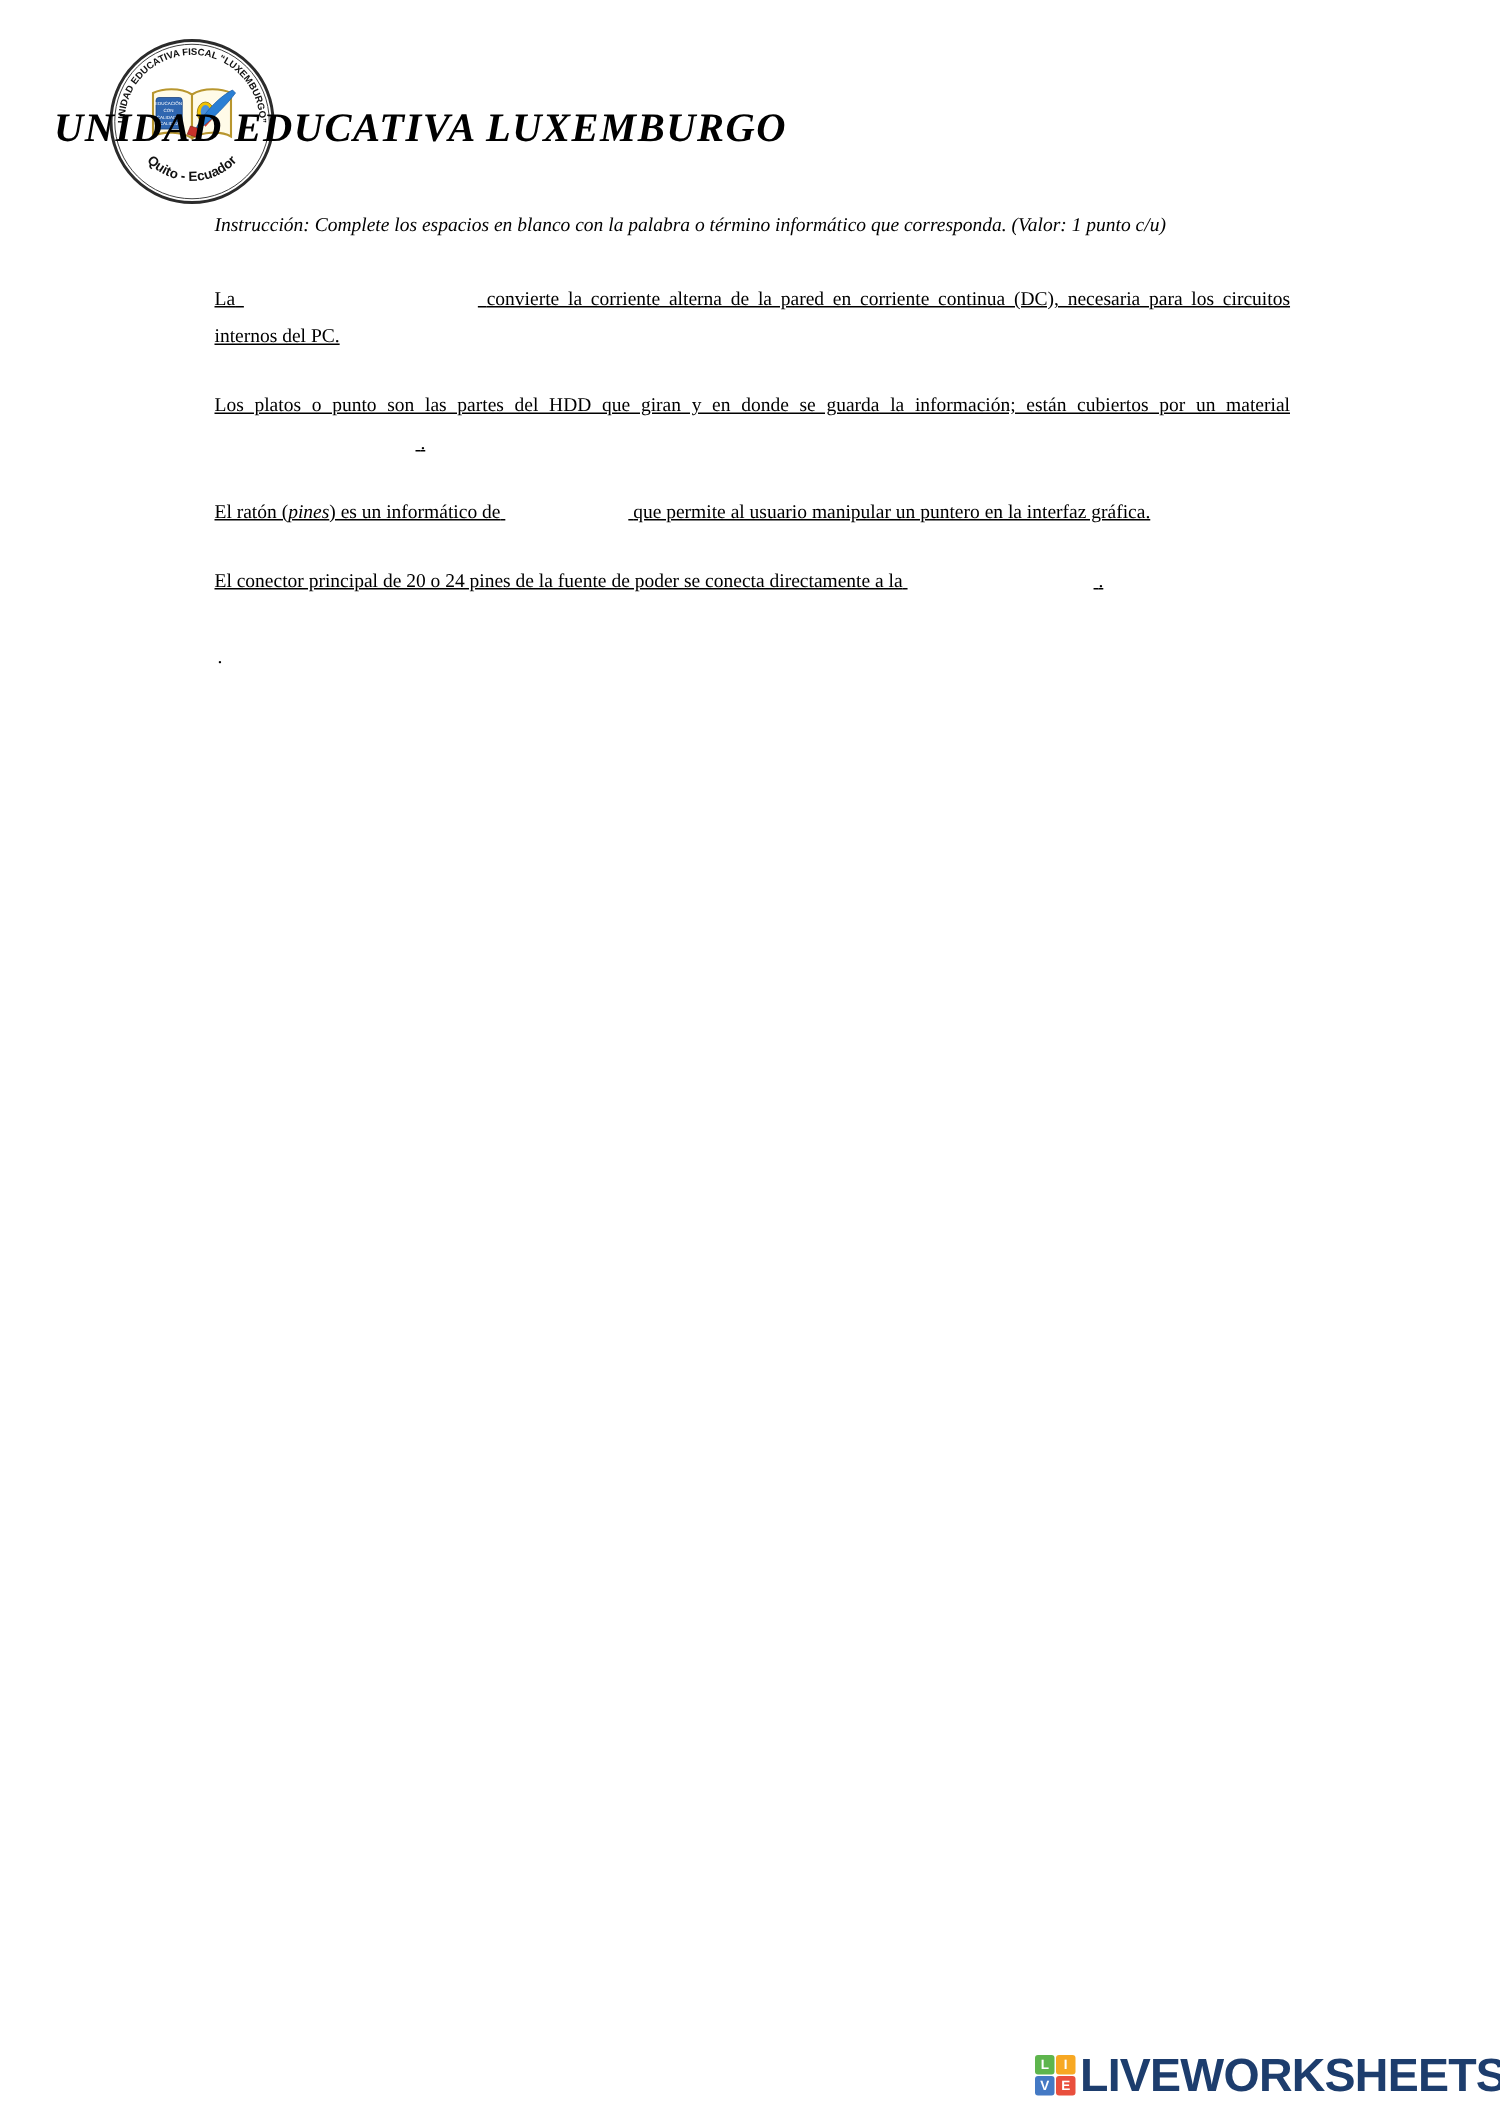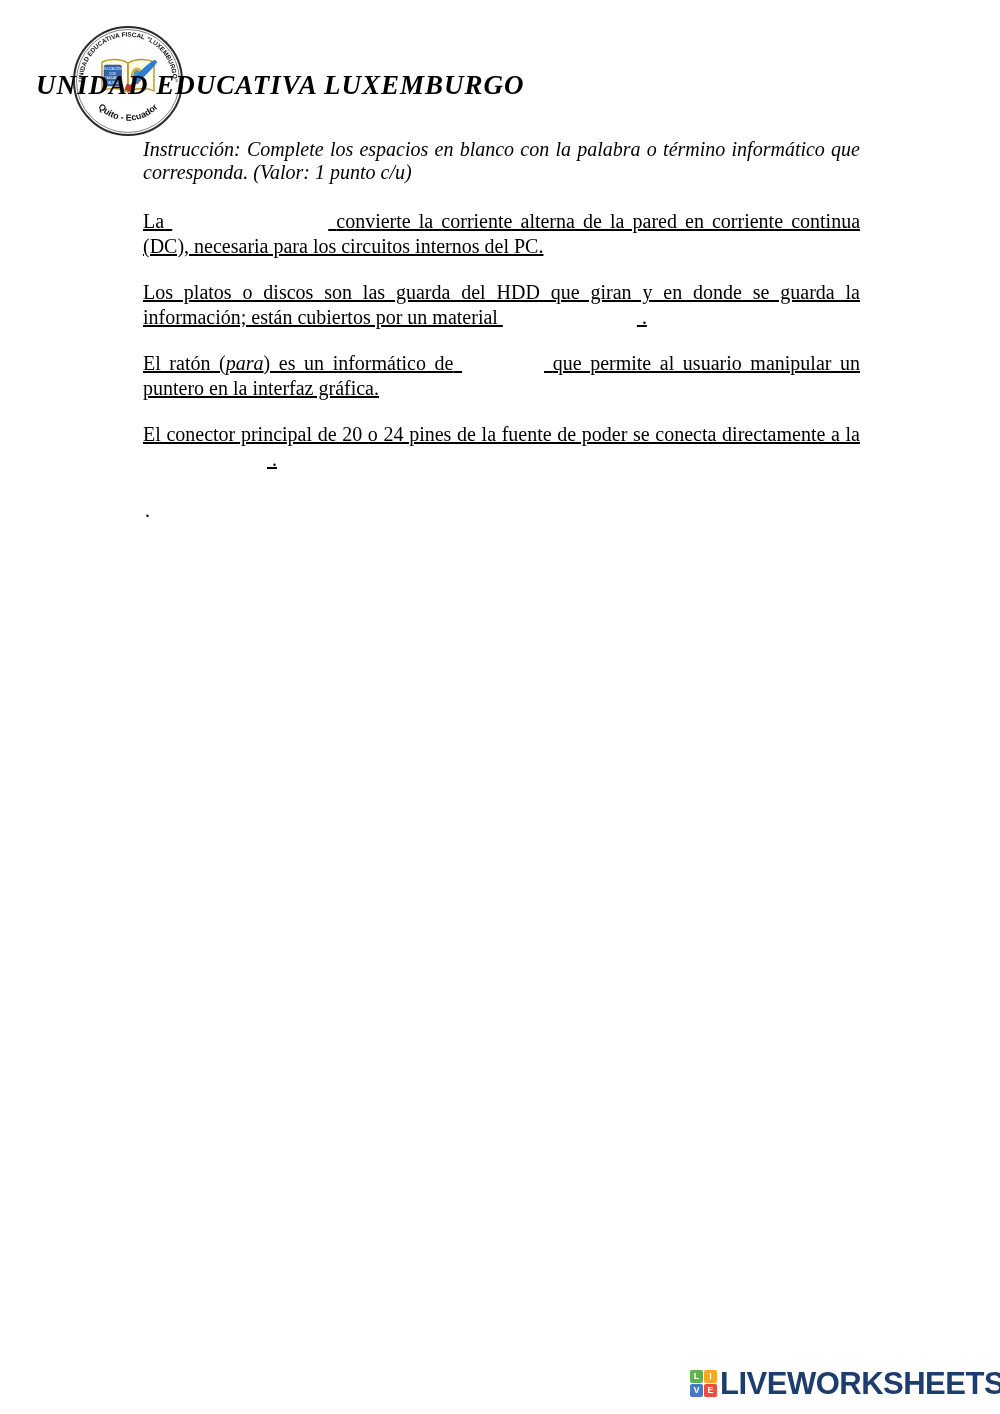--- a/index.html
+++ b/index.html
@@ -13,21 +13,21 @@
   .page-title {
     position:absolute; left:0; top:52px; width:100%; box-sizing:border-box;
     padding-left:36px; text-align:left;
     font-size:27px; font-weight:bold; font-style:italic; letter-spacing:1px;
     font-family:"Liberation Serif", serif; white-space:nowrap;
   }
 
   
   .content {
     position:absolute; left:143px; top:138px; width:717px;
-    font-size:20px; line-height:25px; text-align:justify;
+    font-size:13px; line-height:25px; text-align:justify;
   }
   .instruction { font-style:italic; line-height:23px; margin:0 0 25px 0; }
   .question { margin:0 0 21px 0;text-decoration:underline; }
   .blank { display:inline-block; height:16px; vertical-align:baseline; }
   .blank-1 { width:156px; }
   .blank-2 { width:130px; }
   .blank-3 { width:134px; }
   .blank-4 { width:82px; }
   .blank-5 { width:124px; }
   .stray { margin:26px 0 0 2px; }
@@ -105,27 +105,27 @@
     <p class="instruction">Instrucción: Complete los espacios en blanco con la palabra o término informático que corresponda. (Valor: 1 punto c/u)</p>
 
     <p class="question">
       <span>La</span>
       <span class="blank blank-1"></span>
       <span>convierte la corriente alterna de la pared en corriente continua (DC), necesaria para los circuitos internos del PC.</span>
     </p>
 
 
     <p class="question">
-      <span>Los platos o discos son las guarda del HDD que giran y en donde se guarda la información; están cubiertos por un material</span>
+      <span>Los platos o punto son las partes del HDD que giran y en donde se guarda la información; están cubiertos por un material</span>
       <span class="blank blank-3"></span>
       <span>.</span>
     </p>
 
     <p class="question">
-      <span>El ratón (</span><i>para</i><span>) es un informático de</span>
+      <span>El ratón (</span><i>pines</i><span>) es un informático de</span>
       <span class="blank blank-4"></span>
       <span>que permite al usuario manipular un puntero en la interfaz gráfica.</span>
     </p>
 
     <p class="question">
       <span>El conector principal  de 20 o 24 pines de la fuente de poder se conecta directamente a la</span>
       <span class="blank blank-5"></span>
       <span>.</span>
     </p>
 

